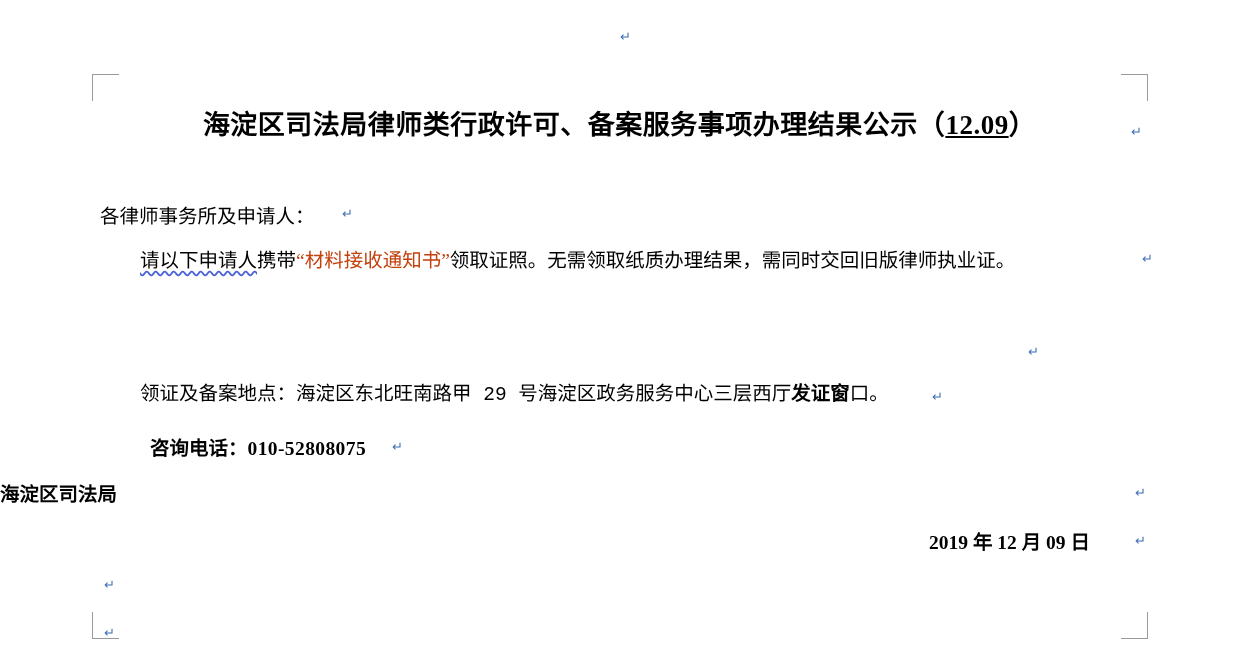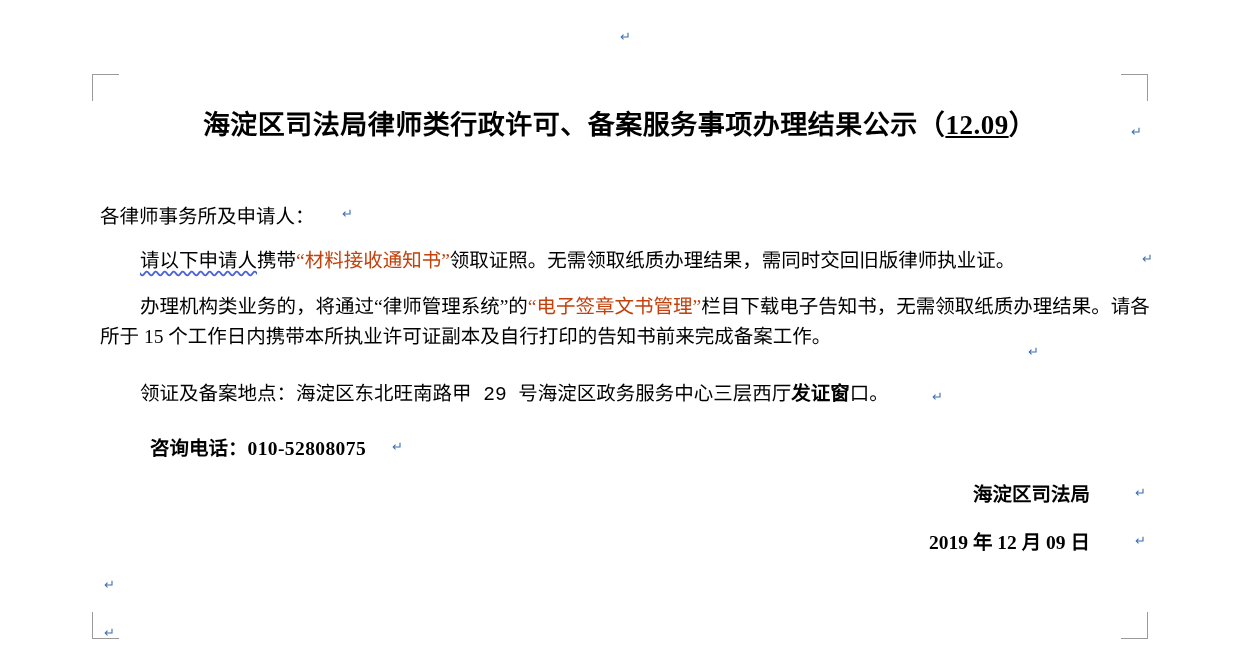--- a/index.html
+++ b/index.html
@@ -89,21 +89,20 @@
     font-family: "Liberation Serif", serif;
     font-weight: bold;
     letter-spacing: 0.4px;
   }
 
   .sign-org {
     position: absolute;
     left: 0;
     top: 478px;
     width: 1090px;
-    text-align: right;
     font-size: 19.5px;
     font-weight: bold;
   }
   .sign-date {
     position: absolute;
     left: 0;
     top: 526px;
     width: 1090px;
     text-align: right;
     font-size: 19.5px;
@@ -145,23 +144,20 @@
   <div class="doc-title">
     <span>海淀区司法局律师类行政许可、备案服务事项办理结果公示（</span><span class="num">12.09</span><span>）</span>
   </div>
 
   <div class="para p-salutation">各律师事务所及申请人：</div>
 
   <div class="para p-body1">
     <span class="wavy">请以下申请人</span><span>携带</span><span class="red">“材料接收通知书”</span><span>领取证照。无需领取纸质办理结果，需同时交回旧版律师执业证。</span>
   </div>
 
-  <div class="para p-body2">
-    <span>办理机构类业务的，将通过“律师管理系统”的</span><span class="red">“电子签章文书管理”</span><span>栏目下载电子告知书，无需领取纸质办理结果。请各所于 15 个工作日内携带本所执业许可证副本及自行打印的告知书前来完成备案工作。</span>
-  </div>
 
   <div class="para p-body3">
     <span>领证及备案地点：海淀区东北旺南路甲 29 号海淀区政务服务中心三层西厅</span><span class="bold">发证窗</span><span>口。</span>
   </div>
 
   <div class="para p-phone">
     <span>咨询电话：</span><span class="tel">010-52808075</span>
   </div>
 
   <div class="sign-org">海淀区司法局</div>

